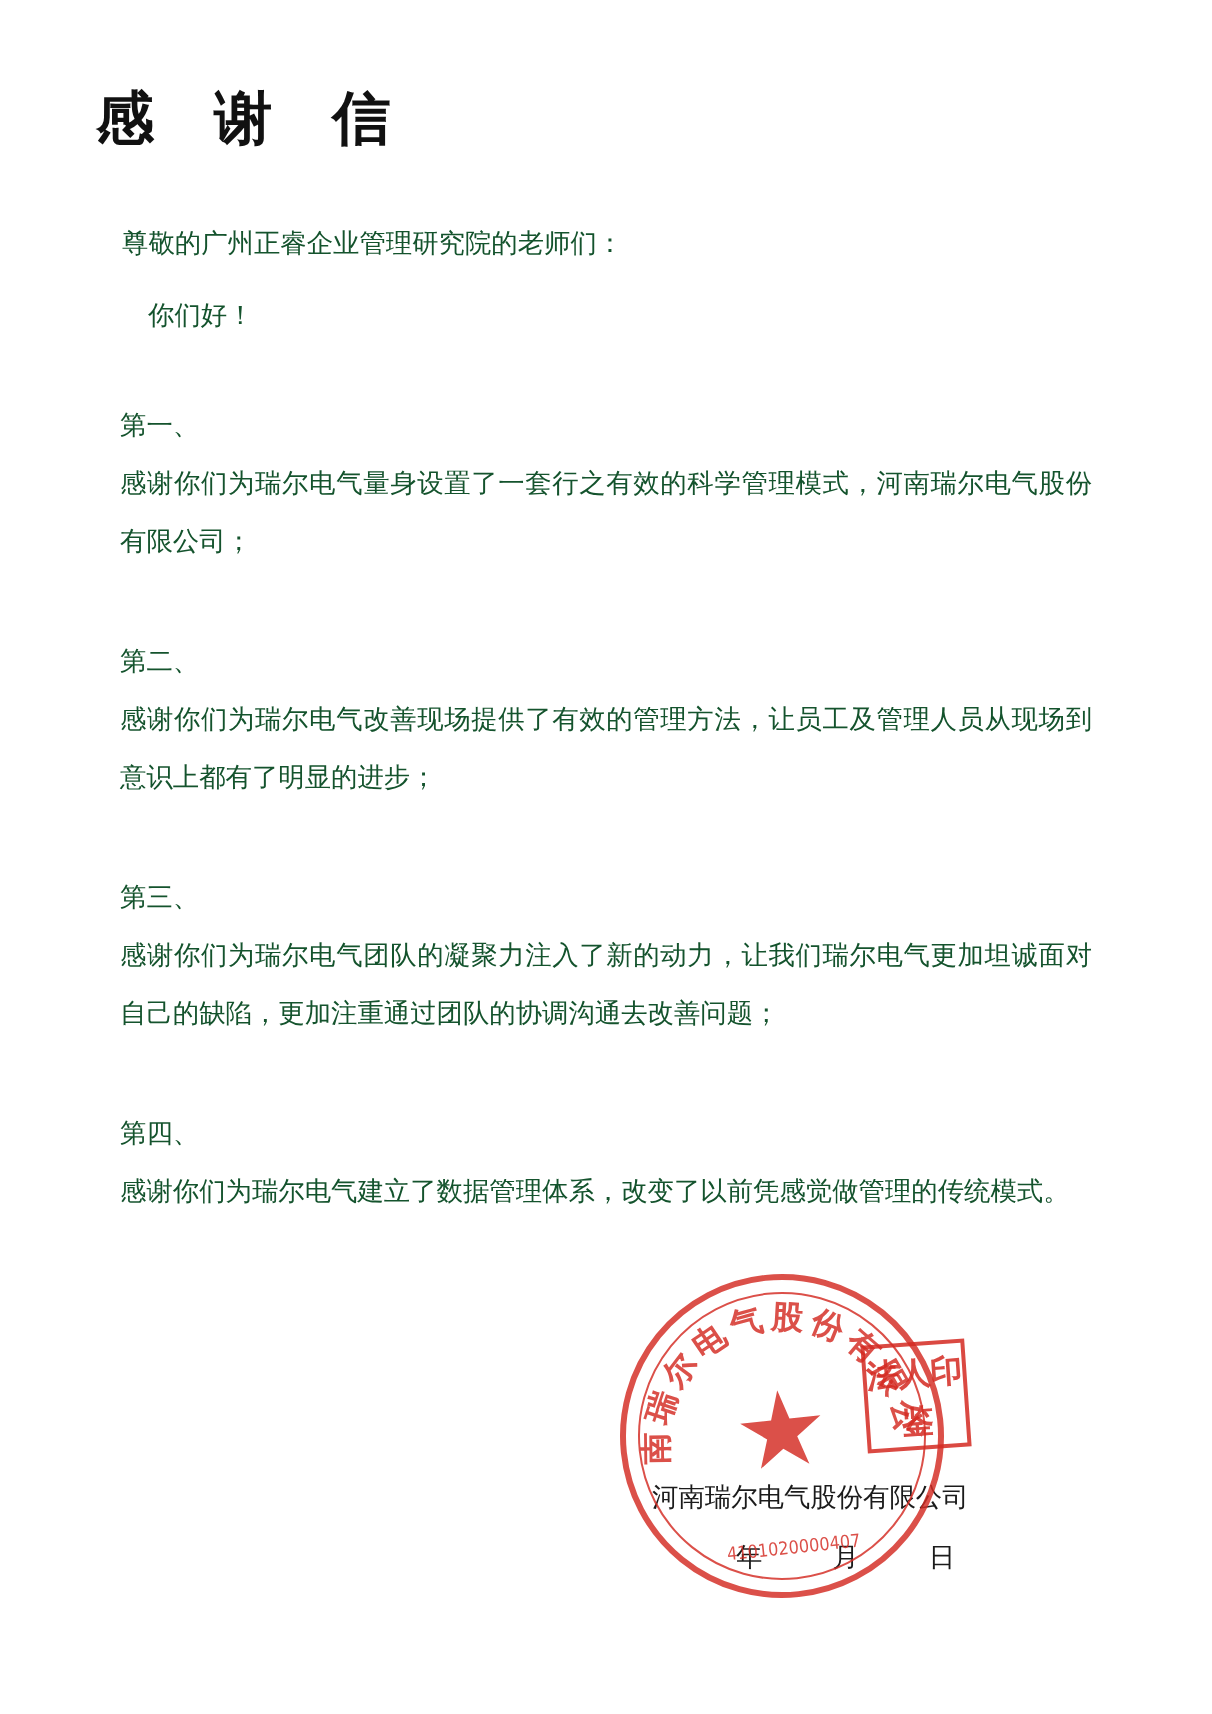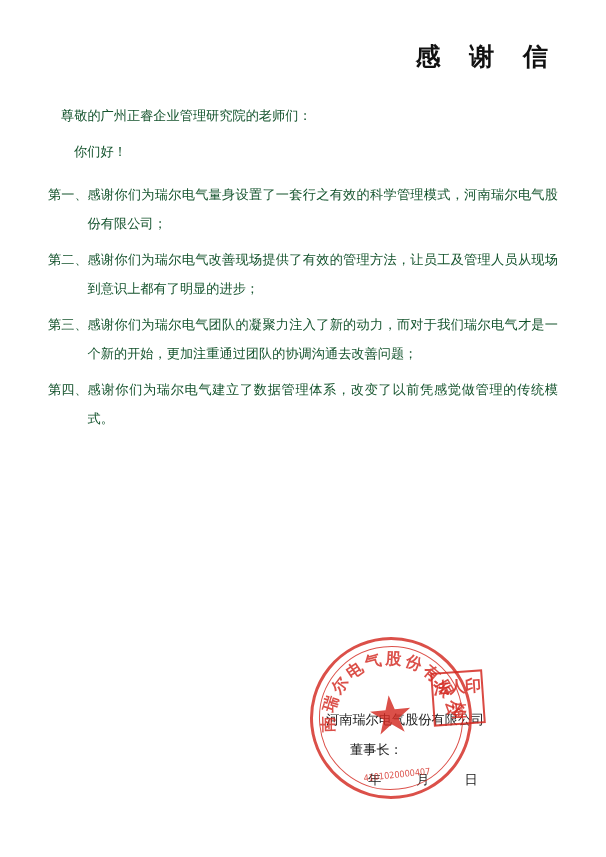--- a/index.html
+++ b/index.html
@@ -15,23 +15,23 @@
     overflow: hidden;
   }
   .page {
     position: relative;
     width: 606px;
     height: 857px;
     box-sizing: border-box;
     padding: 0 48px;
   }
   .doc-title {
-    text-align: right;
+    text-align: left;
     font-family: "DejaVu Serif", serif;
-    font-size: 25px;
+    font-size: 29px;
     font-weight: bold;
     letter-spacing: 10px;
     margin: 0;
     padding-top: 40px;
     padding-bottom: 6px;
     color: #111111;
   }
   .body-block {
     margin-top: 22px;
     font-size: 13.2px;
@@ -49,23 +49,24 @@
   }
   .salutation {
     margin: 0;
     text-indent: 13px;
   }
   .greeting {
     margin: 0;
     text-indent: 26px;
   }
   .numbered {
-    margin: 0;
+    margin: 12px;
     display: flex;
     align-items: flex-start;
+    flex-direction: column;
   }
   .numbered .num {
     flex: 0 0 auto;
     white-space: nowrap;
   }
   .numbered .txt {
     flex: 1 1 auto;
     text-align: justify;
     text-justify: inter-ideograph;
   }
@@ -199,38 +200,37 @@
 
     <div class="numbered">
       <span class="num">第二、</span>
       <span class="txt">感谢你们为瑞尔电气改善现场提供了有效的管理方法，让员工及管理人员从现场到意识上都有了明显的进步；</span>
     </div>
 
     <div class="spacer-sm"></div>
 
     <div class="numbered">
       <span class="num">第三、</span>
-      <span class="txt">感谢你们为瑞尔电气团队的凝聚力注入了新的动力，而对于我们瑞尔电气才是一个新的开始，更加注重通过团队的协调沟通去改善问题；</span>
+      <span class="txt">感谢你们为瑞尔电气团队的凝聚力注入了新的动力，让我们瑞尔电气更加坦诚面对自己的缺陷，更加注重通过团队的协调沟通去改善问题；</span>
     </div>
 
     <div class="spacer-sm"></div>
 
     <div class="numbered">
       <span class="num">第四、</span>
       <span class="txt">感谢你们为瑞尔电气建立了数据管理体系，改变了以前凭感觉做管理的传统模式。</span>
     </div>
 
     <div class="spacer-md"></div>
 
 
   </div>
 
   <div class="signature">
     <div class="sig-line-company">河南瑞尔电气股份有限公司</div>
-    <div class="sig-line-chair">董事长：</div>
     <div class="sig-line-date">
       <span class="gap"></span><span>年</span><span class="gap"></span><span>月</span><span class="gap"></span><span>日</span>
     </div>
   </div>
 
   <div class="seal">
     <div class="seal-inner"></div>
     <svg class="seal-arc-text" viewBox="0 0 156 156">
       <defs>
         <path id="arcpath" d="M 20,82 A 58,58 0 0 1 136,82"></path>

